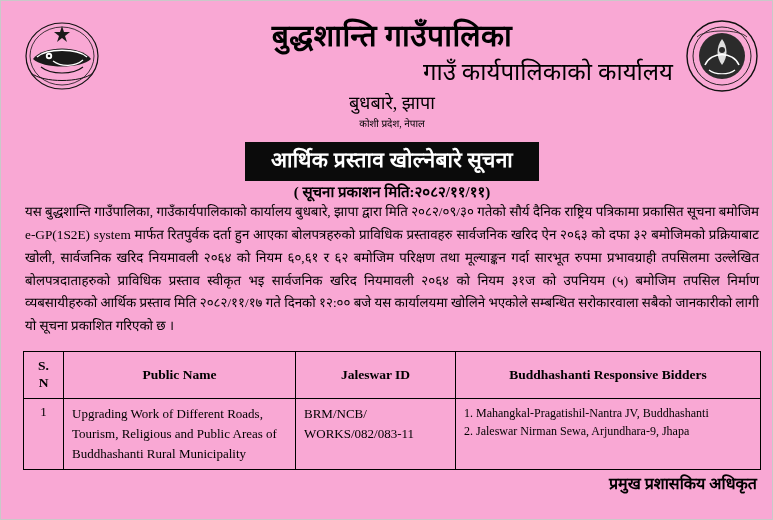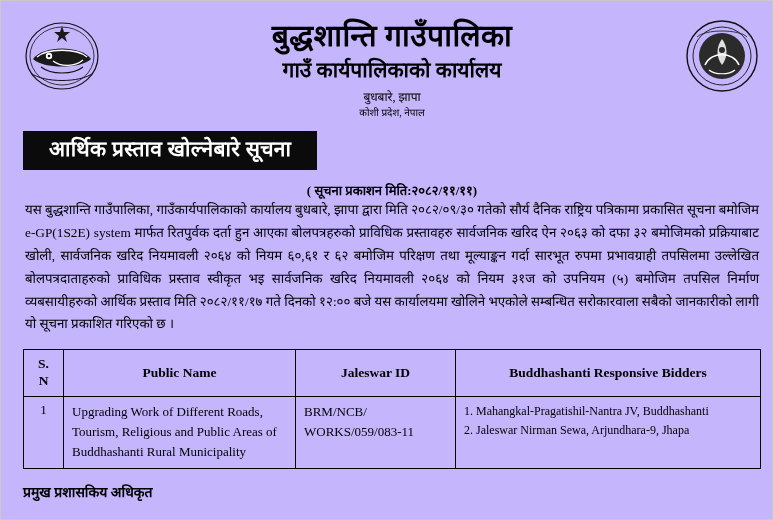--- a/index.html
+++ b/index.html
@@ -13,21 +13,21 @@
     font-family: "Liberation Serif", "DejaVu Serif", serif;
     color: #000000;
     overflow: hidden;
   }
   .page {
     position: relative;
     width: 773px;
     height: 520px;
     box-sizing: border-box;
     border: 1px solid #c9c9c9;
-    background: #c4b5fd;
+    background: #f9a8d4;
     padding: 10px 11px 6px 22px;
   }
 
   
   .header {
     display: flex;
     align-items: flex-start;
     justify-content: center;
     gap: 10px;
     padding-top: 6px;
@@ -46,55 +46,56 @@
     text-align: center;
     padding-top: 2px;
   }
   .org-name {
     font-size: 30px;
     font-weight: bold;
     letter-spacing: 0.5px;
     line-height: 1.15;
   }
   .org-office {
-    font-size: 21px;
-    font-weight: bold;
+    font-size: 24px;
+    font-weight: normal;
     margin-top: 4px;
     line-height: 1.2;
+    text-align: right;
   }
   .org-addr1 {
-    font-size: 12px;
+    font-size: 18px;
     margin-top: 7px;
     line-height: 1.2;
   }
   .org-addr2 {
     font-size: 10px;
     margin-top: 3px;
     line-height: 1.2;
   }
 
   
   .banner-wrap {
     display: flex;
+    justify-content: center;
     margin-top: 12px;
   }
   .banner {
     background: #0b0b0b;
     color: #ffffff;
     font-size: 21px;
     font-weight: bold;
     padding: 7px 26px 9px 26px;
     letter-spacing: 0.3px;
     line-height: 1.1;
   }
   .pub-date {
     text-align: center;
-    font-size: 13px;
-    font-weight: bold;
-    margin-top: 11px;
+    font-size: 15px;
+    font-weight: bold;
   }
 
   
   .body-text {
     font-size: 13.3px;
     line-height: 1.72;
     text-align: justify;
     text-justify: inter-word;
     padding: 0 2px;
   }
@@ -150,22 +151,23 @@
     list-style: none;
   }
   .bidder-list li {
     padding-left: 16px;
     text-indent: -16px;
     line-height: 1.55;
   }
 
   
   .signature {
-    margin-top: 13px;
-    font-size: 14px;
+    margin-top: 2px;
+    text-align: right;
+    font-size: 16px;
     font-weight: bold;
     padding-right: 4px;
   }
 </style>
 </head>
 <body>
 
 <div class="page">
 
   <div class="header">
@@ -232,21 +234,21 @@
         <th>Jaleswar ID</th>
         <th>Buddhashanti Responsive Bidders</th>
       </tr>
     </thead>
     <tbody>
       <tr>
         <td class="cell-sn">1</td>
         <td class="cell-name">Upgrading Work of Different Roads, Tourism, Religious and Public Areas of Buddhashanti Rural Municipality</td>
         <td class="cell-cid">
           <div>BRM/NCB/</div>
-          <div>WORKS/059/083-11</div>
+          <div>WORKS/082/083-11</div>
         </td>
         <td class="cell-bid">
           <ul class="bidder-list">
             <li>1. Mahangkal-Pragatishil-Nantra JV, Buddhashanti</li>
             <li>2. Jaleswar Nirman Sewa, Arjundhara-9, Jhapa</li>
           </ul>
         </td>
       </tr>
     </tbody>
   </table>

